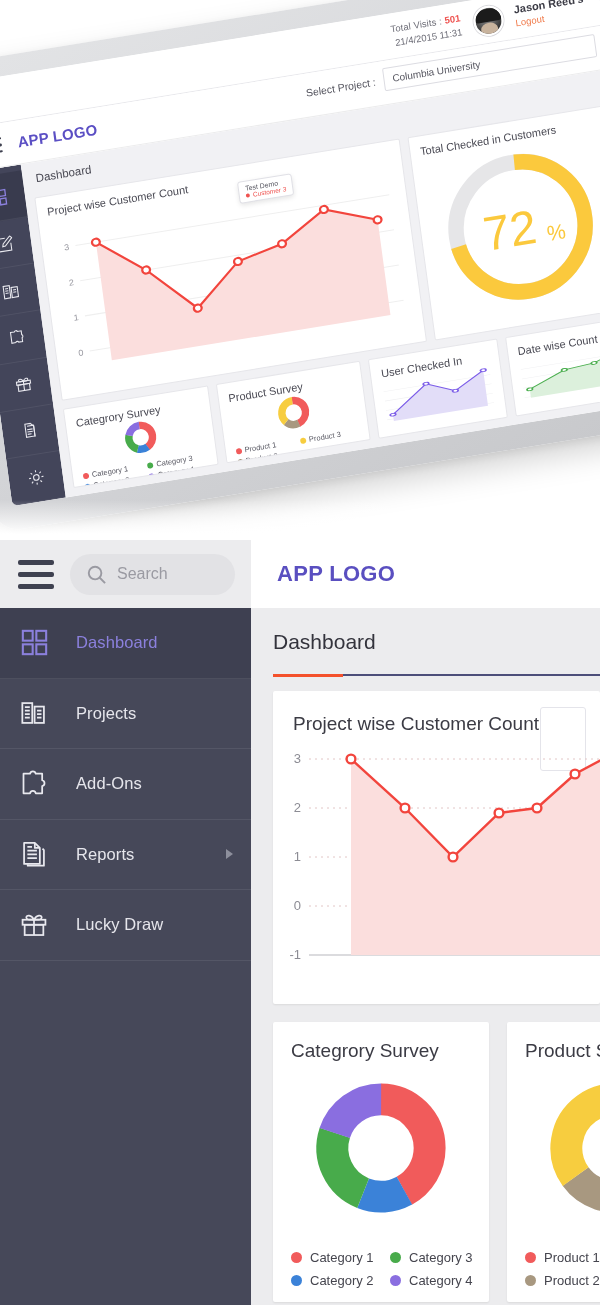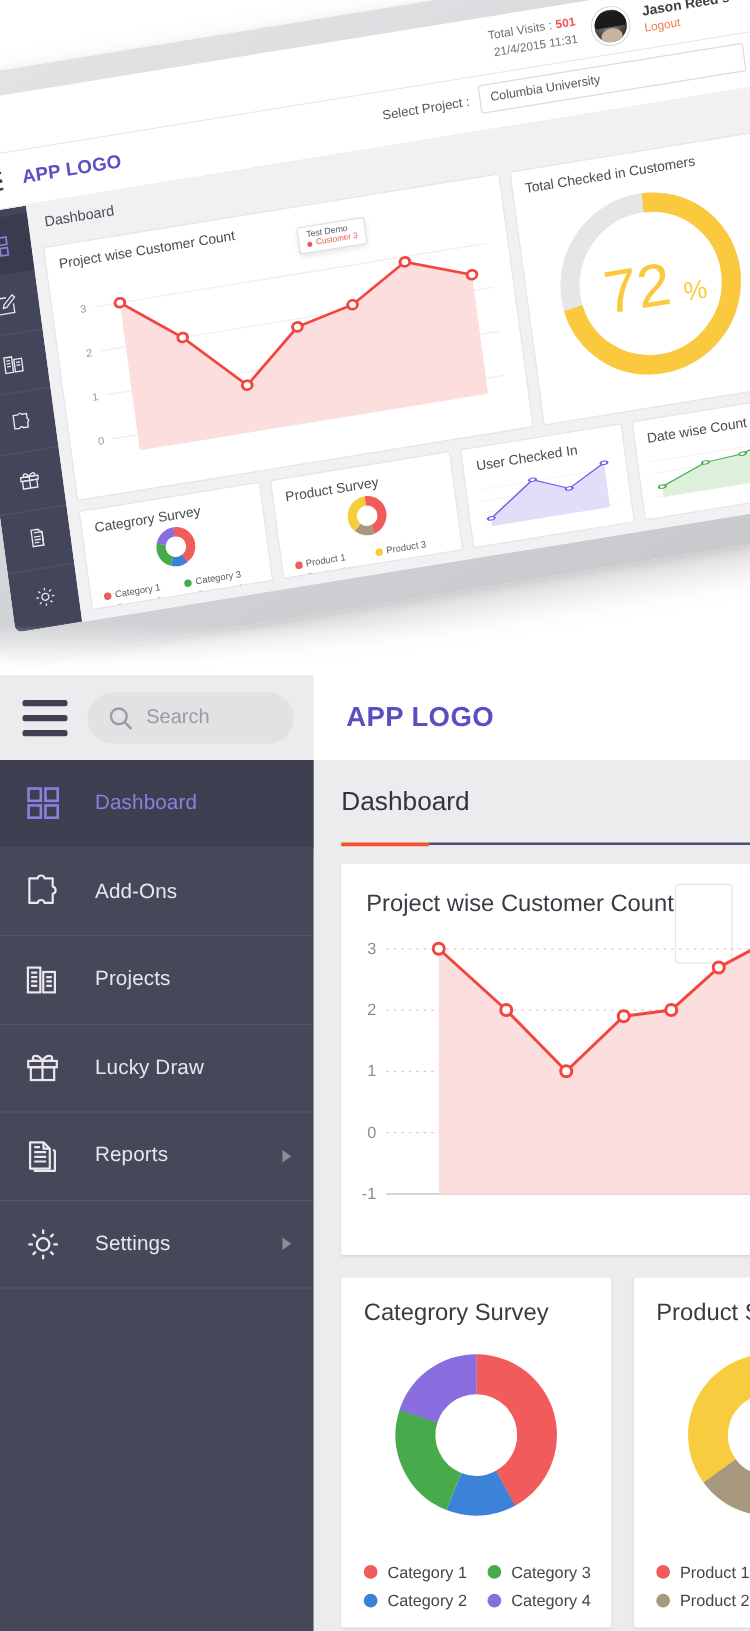--- a/index.html
+++ b/index.html
@@ -459,81 +459,69 @@
               </g>
             </svg>
           </span>
           <span class="lbl">Dashboard</span>
         </div>
 
 
         <div class="nav-item">
           <span class="ico">
             <svg width="28" height="28" viewBox="0 0 24 24">
-              <path d="M3 3.2h5.6a2.5 2.5 0 014.9 0H19v5.6a2.5 2.5 0 010 4.9V20h-5.5a2.5 2.5 0 00-4.9 0H3z" fill="none" stroke="#e9e9ef" stroke-width="1.5" stroke-linejoin="round"></path>
-            </svg>
-          </span>
-          <span class="lbl">Add-Ons</span>
-        </div>
-
-        <div class="nav-item">
-          <span class="ico">
-            <svg width="28" height="28" viewBox="0 0 24 24">
               <g fill="none" stroke="#e9e9ef" stroke-width="1.5">
                 <rect x="2" y="3.5" width="8.5" height="17"></rect>
                   <rect x="12.5" y="6.5" width="8" height="14"></rect>
                 <path d="M4.2 7h4.2M4.2 10h4.2M4.2 13h4.2M4.2 16h4.2M14.6 10h3.8M14.6 13h3.8M14.6 16h3.8"></path>
               </g>
             </svg>
           </span>
           <span class="lbl">Projects</span>
+        </div>
+
+        <div class="nav-item">
+          <span class="ico">
+            <svg width="28" height="28" viewBox="0 0 24 24">
+              <path d="M3 3.2h5.6a2.5 2.5 0 014.9 0H19v5.6a2.5 2.5 0 010 4.9V20h-5.5a2.5 2.5 0 00-4.9 0H3z" fill="none" stroke="#e9e9ef" stroke-width="1.5" stroke-linejoin="round"></path>
+            </svg>
+          </span>
+          <span class="lbl">Add-Ons</span>
+        </div>
+
+        <div class="nav-item">
+          <span class="ico">
+            <svg width="28" height="28" viewBox="0 0 24 24">
+              <g fill="none" stroke="#e9e9ef" stroke-width="1.5" stroke-linejoin="round">
+                <path d="M3.5 2.5h9.2l4.3 4.3V20.5H3.5z"></path>
+                <path d="M12.7 2.5v4.3h4.3"></path>
+                <path d="M6.3 5.8h4M6.3 9.2h8.2M6.3 12.4h8.2M6.3 15.6h8.2"></path>
+                <path d="M6.6 20.8v1.2h13.9V8.6l-1.2-1.2"></path>
+              </g>
+            </svg>
+          </span>
+          <span class="lbl">Reports</span>
+          <span class="car"></span>
         </div>
 
         <div class="nav-item">
           <span class="ico">
             <svg width="28" height="28" viewBox="0 0 24 24">
               <g fill="none" stroke="#e9e9ef" stroke-width="1.5">
                 <rect x="2.2" y="7.5" width="19.6" height="4.3"></rect>
                 <rect x="4" y="11.8" width="16" height="8.8"></rect>
                 <path d="M12 7.5v13.1"></path>
                 <path d="M12 7.4C9.6 3.1 5.4 3.2 5.4 5.6S9.2 7.4 12 7.4z"></path>
                 <path d="M12 7.4C14.4 3.1 18.6 3.2 18.6 5.6S14.8 7.4 12 7.4z"></path>
               </g>
             </svg>
           </span>
           <span class="lbl">Lucky Draw</span>
         </div>
 
-        <div class="nav-item">
-          <span class="ico">
-            <svg width="28" height="28" viewBox="0 0 24 24">
-              <g fill="none" stroke="#e9e9ef" stroke-width="1.5" stroke-linejoin="round">
-                <path d="M3.5 2.5h9.2l4.3 4.3V20.5H3.5z"></path>
-                <path d="M12.7 2.5v4.3h4.3"></path>
-                <path d="M6.3 5.8h4M6.3 9.2h8.2M6.3 12.4h8.2M6.3 15.6h8.2"></path>
-                <path d="M6.6 20.8v1.2h13.9V8.6l-1.2-1.2"></path>
-              </g>
-            </svg>
-          </span>
-          <span class="lbl">Reports</span>
-          <span class="car"></span>
-        </div>
-
-        <div class="nav-item">
-          <span class="ico">
-            <svg width="29" height="29" viewBox="0 0 24 24">
-              <g fill="none" stroke="#e9e9ef" stroke-width="1.5">
-                <circle cx="12" cy="12" r="4.1"></circle>
-                <path d="M12 2.2v3M12 18.8v3M2.2 12h3M18.8 12h3M5.1 5.1l2.1 2.1M16.8 16.8l2.1 2.1M18.9 5.1l-2.1 2.1M7.2 16.8l-2.1 2.1"></path>
-              </g>
-            </svg>
-          </span>
-          <span class="lbl">Settings</span>
-          <span class="car"></span>
-        </div>
 
       </nav>
     </div>
 
     <div class="lmain">
       <div class="topbar">
         <div class="logo">APP LOGO</div>
       </div>
 
       <div class="workarea">

